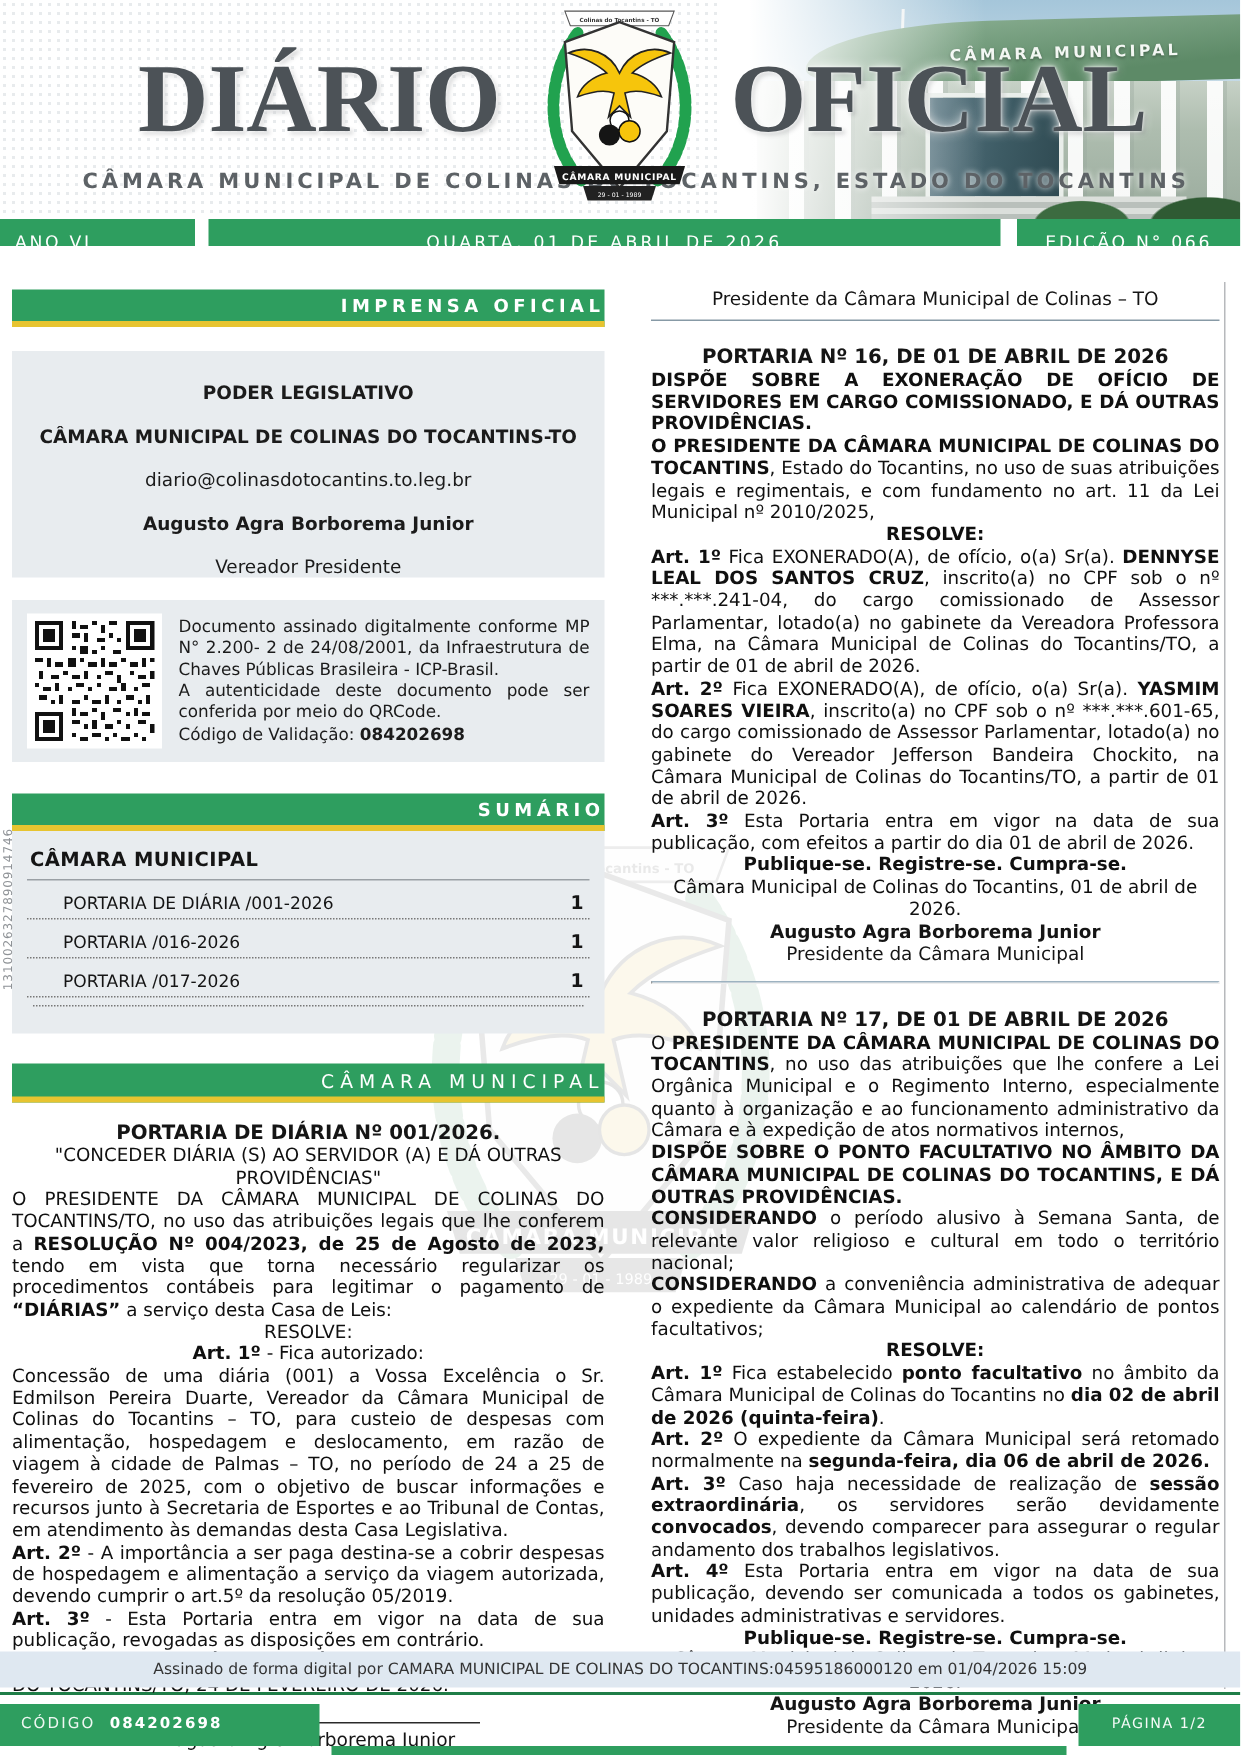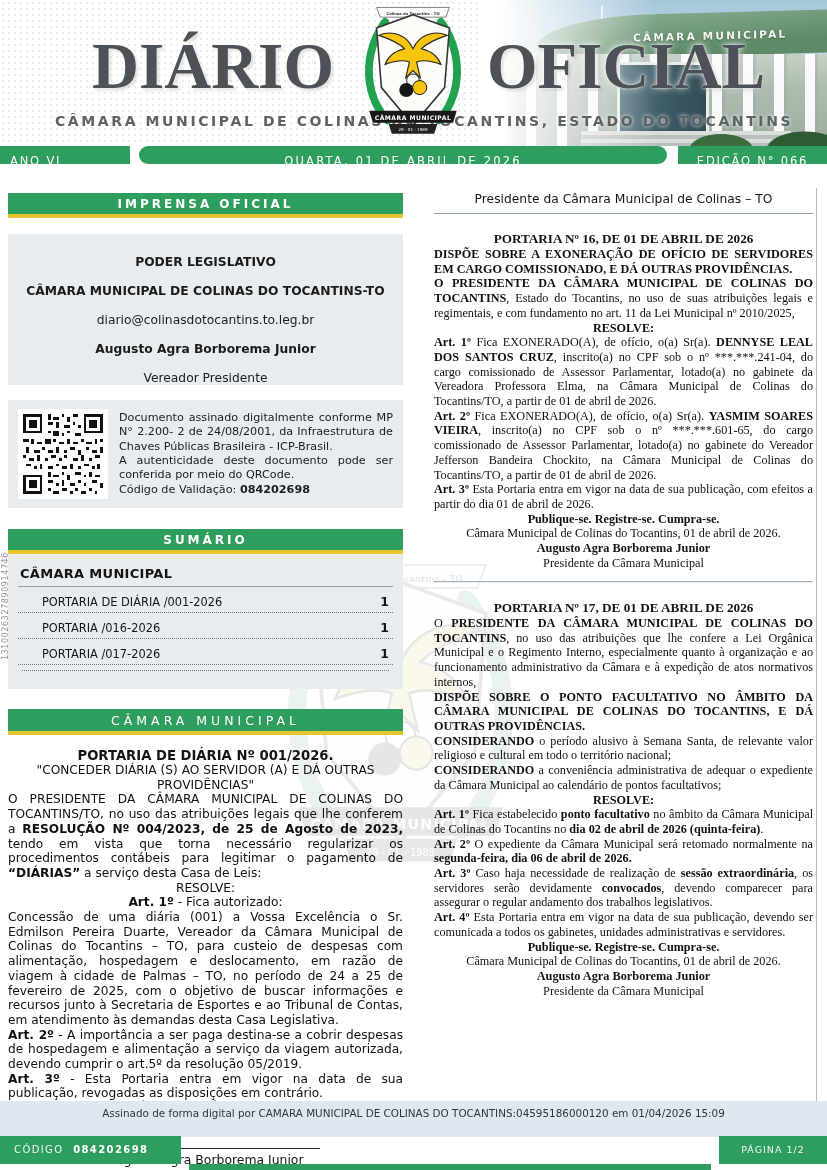--- a/index.html
+++ b/index.html
@@ -52,36 +52,36 @@
   .crest-header{position:absolute;left:352px;top:5px;width:122px;height:136px;z-index:4;}
   .mast-sub{position:absolute;left:55px;top:113px;width:680px;z-index:3;text-align:center;
     font-size:14px;font-weight:bold;letter-spacing:2.6px;color:#5d6266;
     text-shadow:0 0 4px rgba(255,255,255,.9);white-space:nowrap;}
 
   
   .bars{position:absolute;left:0;top:146px;width:827px;height:30px;z-index:5;}
   .bar{position:absolute;top:0;height:18px;background:var(--green);color:#fff;
     font-size:11.5px;font-weight:normal;letter-spacing:1.8px;line-height:30px;white-space:nowrap;}
   .bar-ano{left:0;width:130px;padding-left:10px;}
-  .bar-date{left:139px;width:528px;text-align:center;letter-spacing:2.2px;border-radius:15px;}
+  .bar-date{left:139px;width:528px;text-align:center;letter-spacing:2.2px;}
   .bar-ed{left:678px;width:149px;text-align:center;}
 
   
   .watermark{position:absolute;left:258px;top:558px;width:285px;height:322px;opacity:.10;
     filter:saturate(.65);z-index:0;pointer-events:none;}
   .side-number{position:absolute;left:1px;top:552px;z-index:2;
     writing-mode:vertical-rl;transform:rotate(180deg);
     font-size:8px;letter-spacing:.6px;color:#8e9296;}
   .right-edge{position:absolute;left:816px;top:188px;width:1px;height:938px;background:#878b8f;opacity:.6;}
 
   
   .col-left{position:absolute;left:8px;top:193px;width:395px;z-index:1;}
   .col-right{position:absolute;left:434px;top:190px;width:379px;z-index:1;}
 
-  .sec-bar{background:var(--green);color:#fff;text-align:center;
+  .sec-bar{background:var(--green);color:#fff;text-align:right;
     font-size:12px;font-weight:bold;letter-spacing:3px;padding:4px 0 3px;
     border-bottom:4px solid var(--yellow);}
   .sec-bar.light{font-weight:normal;letter-spacing:4px;font-size:12.5px;}
 
   .panel{background:var(--panel);}
   .imp-panel{padding:21px 12px 0;text-align:center;margin-top:16px;}
   .imp-line{font-size:12.3px;margin-bottom:15px;color:#1b1b1b;}
   .imp-line.b{font-weight:bold;}
   .qr-panel{margin-top:5px;padding:9px 10px;display:flex;gap:11px;align-items:center;}
   .qr-box{width:90px;height:90px;background:#fff;padding:5px;flex:none;}
@@ -105,33 +105,33 @@
   .para.j{text-align:justify;}
   .para.l{text-align:center;}
   .b{font-weight:bold;}
 
   .sig-left{margin-top:17px;text-align:center;}
   .sig-line{width:228px;border-top:1.2px solid #2a2a2a;margin:0 auto 3px;}
   .sig-name{font-size:12.4px;}
 
   .carryover{text-align:center;font-size:12.3px;padding:2px 0 7px;}
   .rule{border:none;border-top:1px solid #879aa6;}
-  .r-article{margin-top:17px;font-family:Liberation Serif, serif;}
+  .r-article{margin-top:17px;}
   .r-title{text-align:center;font-weight:bold;font-size:13.2px;}
   .sig-c{text-align:center;font-size:12.3px;line-height:15px;}
   .sig-c .nm{font-weight:bold;}
   .art-divider{margin:10px 0 0;border-top:1px solid #9db2c0;}
 
   
-  .sig-strip{position:absolute;left:0;top:1101px;width:827px;height:36px;z-index:6;
+  .sig-strip{position:absolute;left:0;top:1101px;width:827px;height:24px;z-index:6;
     background:var(--strip-blue);text-align:center;font-size:10.4px;line-height:24px;color:#333;}
   .footer-line{position:absolute;left:0;top:1128px;width:827px;height:2px;background:var(--green-dark);}
   .footer{position:absolute;left:0;top:1136px;width:827px;height:28px;display:flex;gap:8px;z-index:6;}
   .fseg{background:var(--green);color:#fff;height:28px;line-height:28px;white-space:nowrap;}
-  .f1{width:181px;padding-left:14px;font-size:10px;letter-spacing:1.4px;}
+  .f1{width:213px;padding-left:14px;font-size:10px;letter-spacing:1.4px;}
   .f1 .lab{opacity:.92;}
   .f1 .val{font-weight:bold;margin-left:5px;}
   .f2{flex:1;text-align:center;font-weight:bold;font-size:10px;letter-spacing:1.2px;margin-top:28px;}
   .f3{width:108px;text-align:center;font-size:9.5px;letter-spacing:1px;color:rgba(255,255,255,.95);}
 
   .crest-g text{font-family:"DejaVu Sans",sans-serif;}
 </style>
 </head>
 <body>
 

